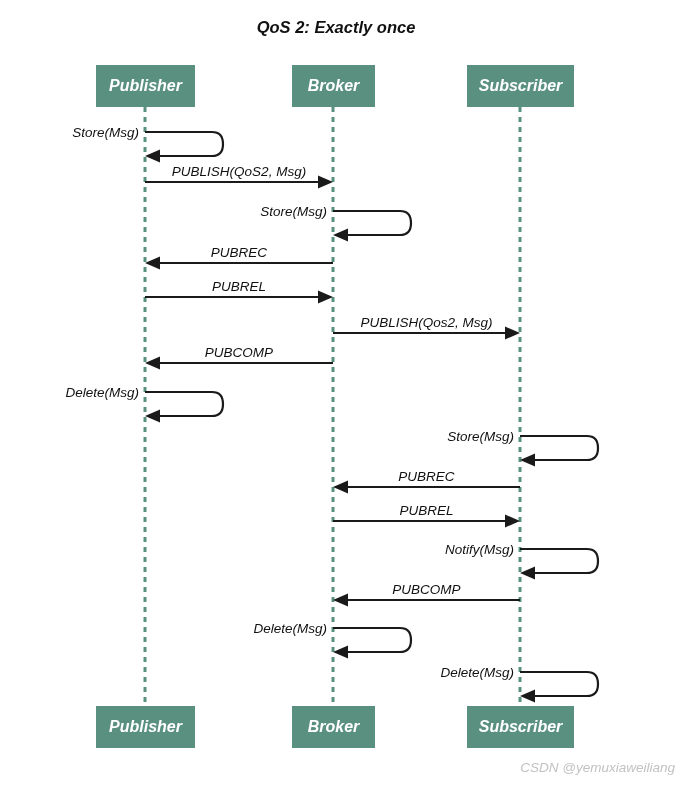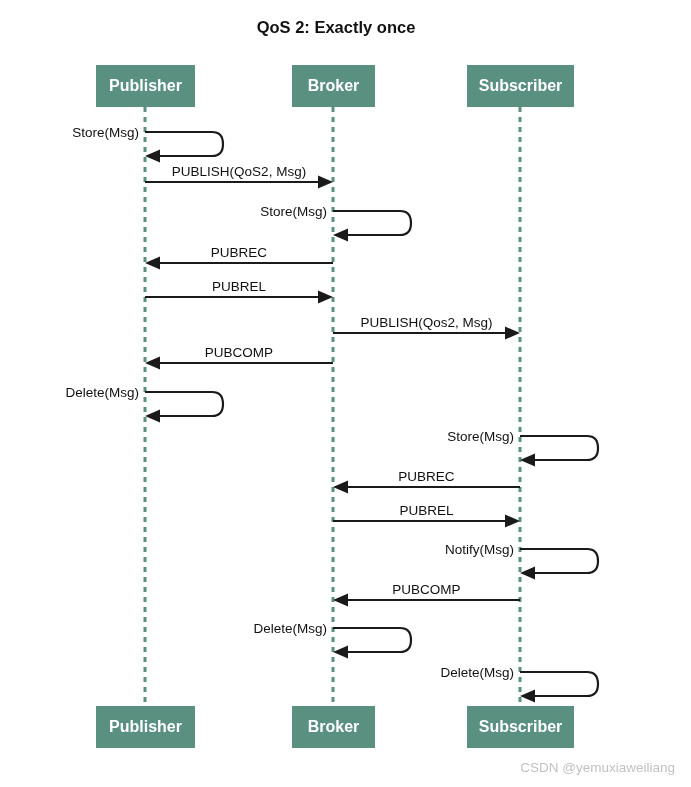--- a/index.html
+++ b/index.html
@@ -13,20 +13,21 @@
     height: 787px;
     overflow: hidden;
     font-family: "Liberation Sans", sans-serif;
     position: relative;
   }
   #diagram-root {
     position: relative;
     width: 691px;
     height: 787px;
     background: #ffffff;
+    font-style: italic;
   }
   svg#seq-svg {
     display: block;
     width: 691px;
     height: 787px;
   }
   .diagram-title {
     font-family: "Liberation Sans", sans-serif;
     font-size: 16.5px;
     font-weight: bold;

